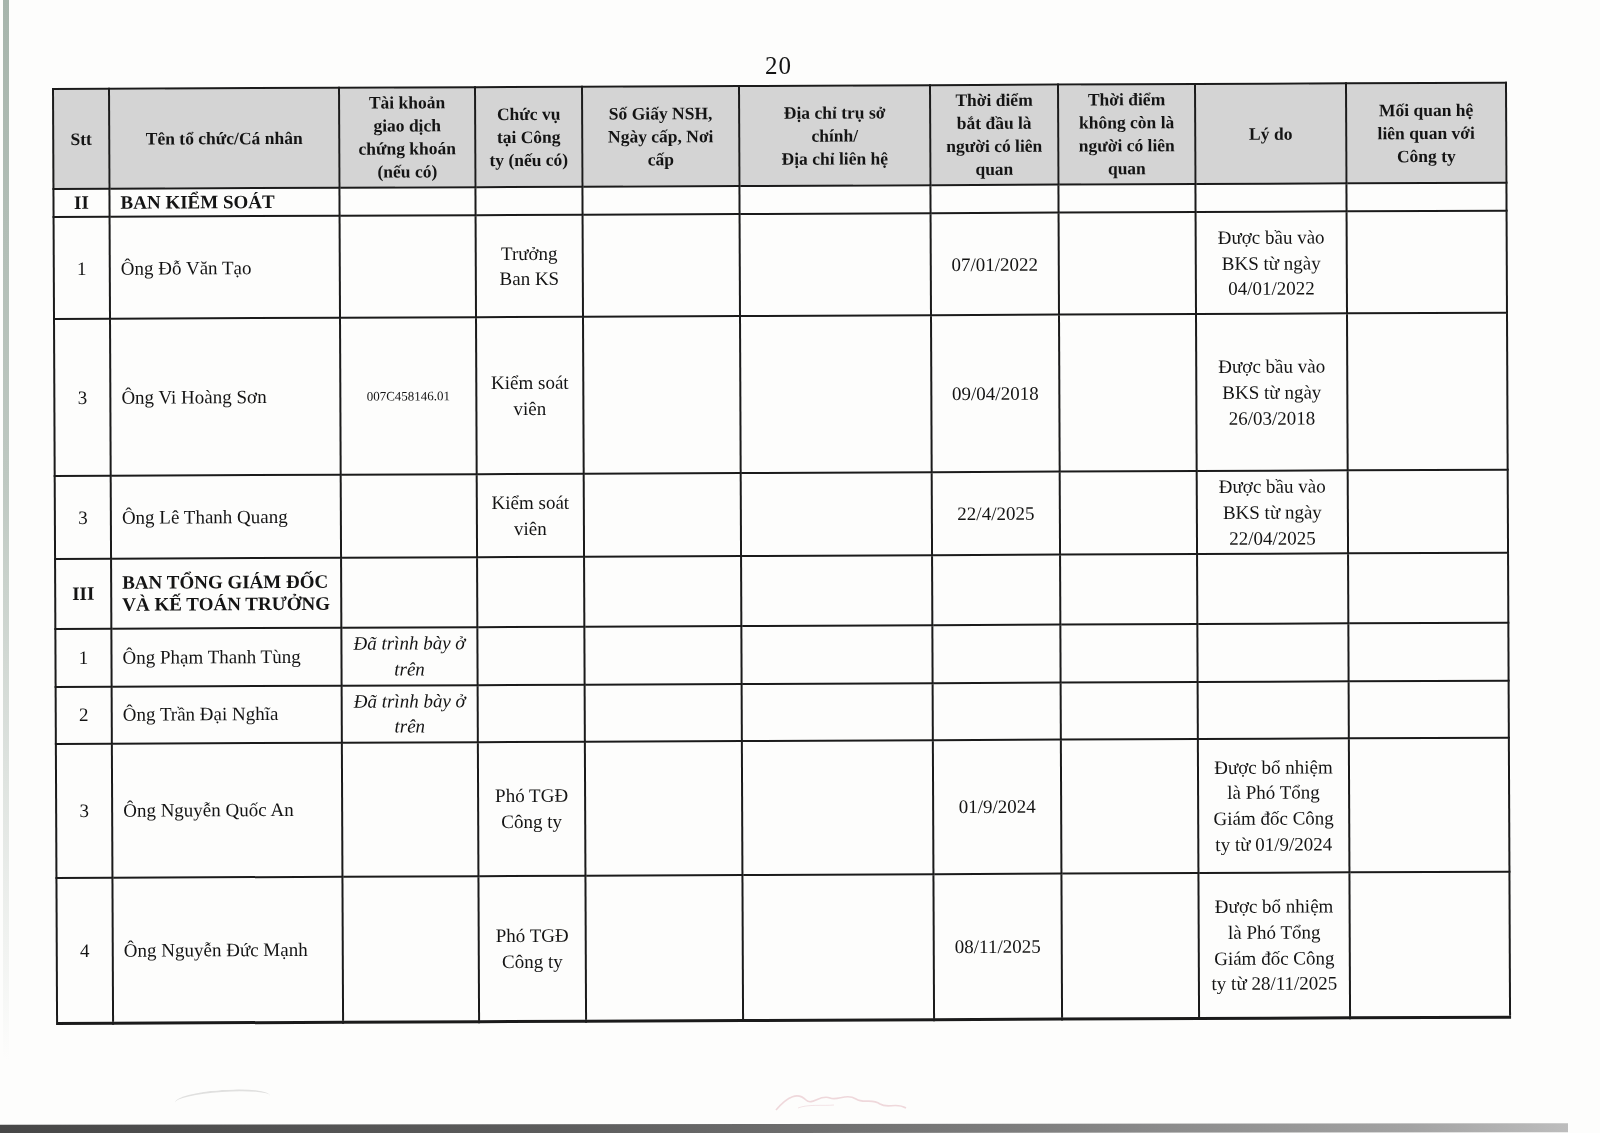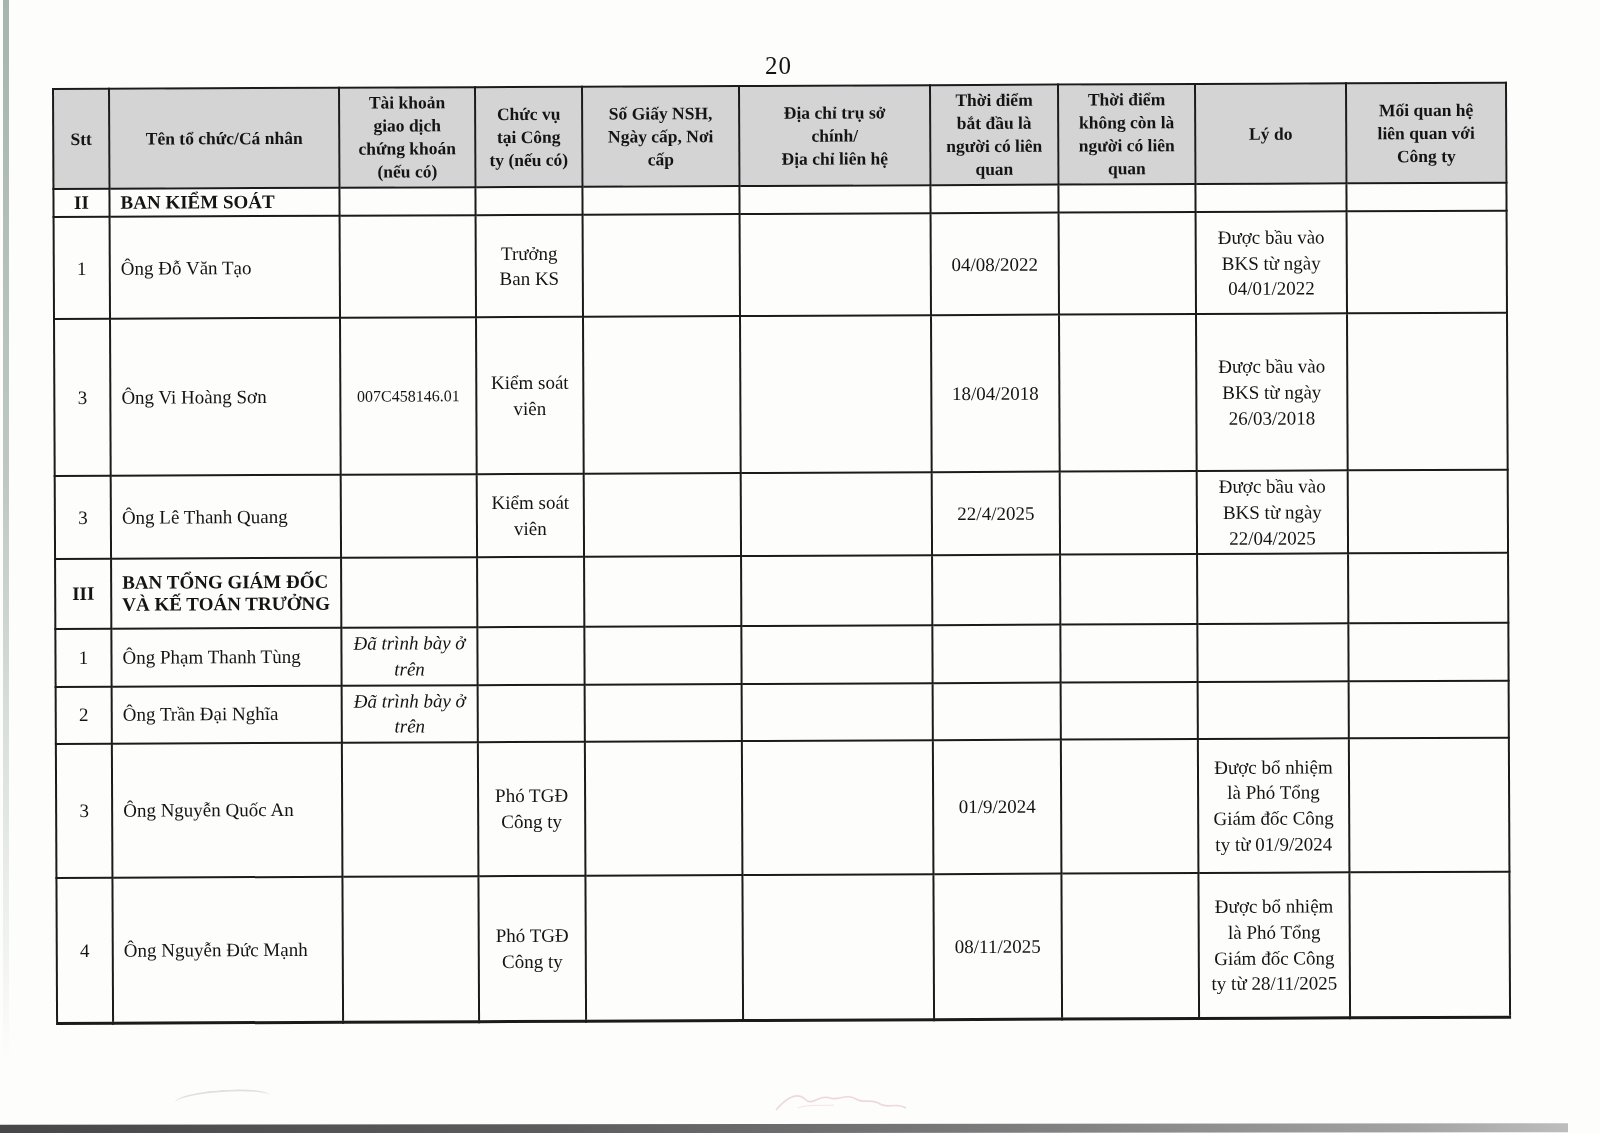--- a/index.html
+++ b/index.html
@@ -117,33 +117,33 @@
         <td></td>
         <td></td>
       </tr>
       <tr style="height:102px">
         <td>1</td>
         <td class="name">Ông Đỗ Văn Tạo</td>
         <td></td>
         <td>Trưởng Ban KS</td>
         <td></td>
         <td></td>
-        <td>04/08/2022</td>
+        <td>07/01/2022</td>
         <td></td>
         <td>Được bầu vào BKS từ ngày 04/01/2022</td>
         <td></td>
       </tr>
       <tr style="height:157px">
         <td>3</td>
         <td class="name">Ông Vi Hoàng Sơn</td>
-        <td style="font-size:16px">007C458146.01</td>
+        <td style="font-size:13px">007C458146.01</td>
         <td>Kiểm soát viên</td>
         <td></td>
         <td></td>
-        <td>18/04/2018</td>
+        <td>09/04/2018</td>
         <td></td>
         <td>Được bầu vào BKS từ ngày 26/03/2018</td>
         <td></td>
       </tr>
       <tr style="height:80px">
         <td>3</td>
         <td class="name">Ông Lê Thanh Quang</td>
         <td></td>
         <td>Kiểm soát viên</td>
         <td></td>

